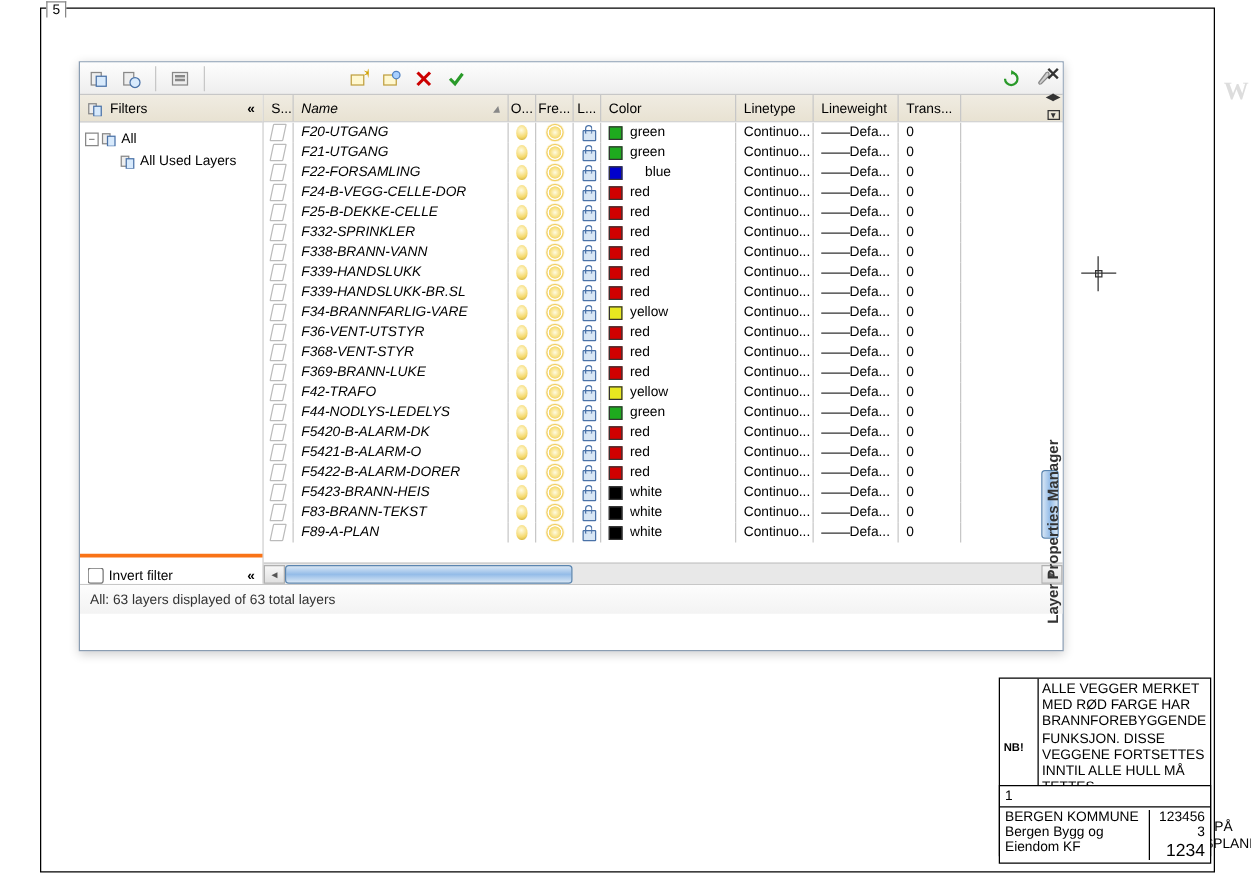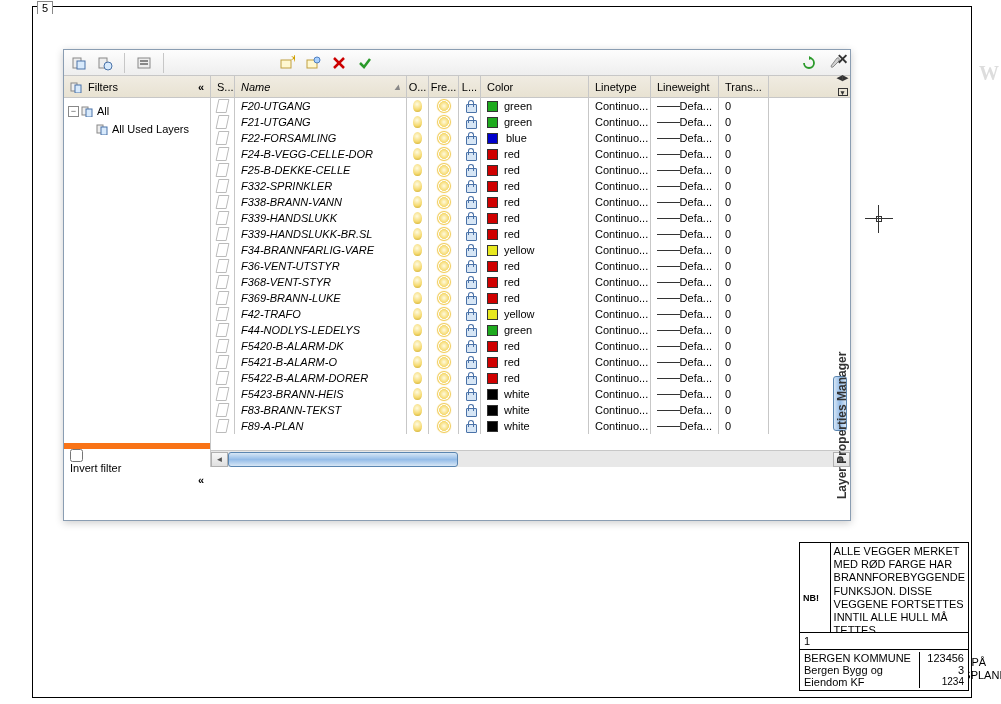--- a/index.html
+++ b/index.html
@@ -20,21 +20,21 @@
 
   .dlg-body { display:flex; height:391px; }
   .filters-panel { width:147px; border-right:1px solid #c7c7c7; display:flex; flex-direction:column; background:#fff; }
   .filters-header { height:22px; background:linear-gradient(to bottom,#f0ece2,#e8e2d2); border-bottom:1px solid #c7c7c7; display:flex; align-items:center; padding:0 6px; }
   .filters-header .chevrons { margin-left:auto; font-weight:bold; }
   .tree { padding:4px 2px; flex:1; }
   .tree-row { display:flex; align-items:center; gap:2px; height:18px; padding-left:2px; }
   .tree-row.child { padding-left:30px; }
   .tree-row.sel { background:#fff; }
   .expander { width:11px; height:11px; border:1px solid #888; display:flex; align-items:center; justify-content:center; font-size:9px; line-height:1; color:#555; }
-  .invert-row { height:24px; border-top:6px solid #f97316; display:flex; align-items:flex-start; padding:0 6px;flex-direction:column; }
+  .invert-row { height:24px; border-top:3px solid #f97316; display:flex; align-items:flex-end; padding:0 6px; }
   .invert-row input { margin-right:4px; }
   .invert-row .chevrons { margin-left:auto; font-weight:bold; }
 
   .grid-panel { flex:1; display:flex; flex-direction:column; position:relative; }
   .grid-header { height:22px; background:linear-gradient(to bottom,#f0ece2,#e8e2d2); border-bottom:1px solid #c7c7c7; display:flex; }
   .col { border-right:1px solid #c7c7c7; padding:0 6px; display:flex; align-items:center; overflow:hidden; white-space:nowrap; }
   .c-s { width:24px; }
   .c-name { width:172px;font-style:italic; }
   .c-on { width:22px; justify-content:center; }
   .c-fre { width:30px; justify-content:center; }
@@ -258,21 +258,21 @@
               <div class="bulb"></div>
             </div>
             <div class="col c-fre">
               <div class="sun"></div>
             </div>
             <div class="col c-l">
               <div class="lock"></div>
             </div>
             <div class="col c-color">
               <span class="swatch" style="background:#0000cc"></span>
-              <span style="margin-left:8px">blue</span>
+              <span style="margin-left:18px">blue</span>
             </div>
             <div class="col c-ltype">Continuo...</div>
             <div class="col c-lweight"><span class="linetype-dash"></span> Defa...</div>
             <div class="col c-trans">0</div>
           </div>
           <div class="row">
             <div class="col c-s">
               <div class="status-ico"></div>
             </div>
             <div class="col c-name">F24-B-VEGG-CELLE-DOR</div>
@@ -672,20 +672,21 @@
       <div class="hscroll">
         <div class="hscroll-arrow">◄</div>
         <div class="hscroll-track">
             <div class="hscroll-thumb"></div>
           </div>
         <div class="hscroll-arrow">►</div>
       </div>
     </div>
   </div>
 
+  <div class="dlg-status">All: 63 layers displayed of 63 total layers</div>
 </div>
 
 <div class="side-controls">
   <div style="font-size:14px;">✕</div>
   <div>◂▸</div>
   <div style="border:1px solid #333;width:10px;height:8px;font-size:7px;line-height:1;">▾</div>
 </div>
 <div class="side-title">Layer Properties Manager</div>
 
 <div class="crosshair">
@@ -711,18 +712,18 @@
   <div class="t-row">
       <span>1</span>
     </div>
   <div class="t-row" style="border-bottom:none">
     <div style="flex:1">
       <div>BERGEN KOMMUNE</div>
       <div>Bergen Bygg og Eiendom KF</div>
     </div>
     <div style="width:45px;border-left:1px solid #000;padding-left:2px;text-align:right">
       <div><span>123456</span> <span>3</span></div>
-      <div style="font-size:10px">1234</div>
+      <div style="font-size:14px">1234</div>
     </div>
   </div>
 </div>
 
 <div class="faded-w">W</div>
 
 </body></html>

